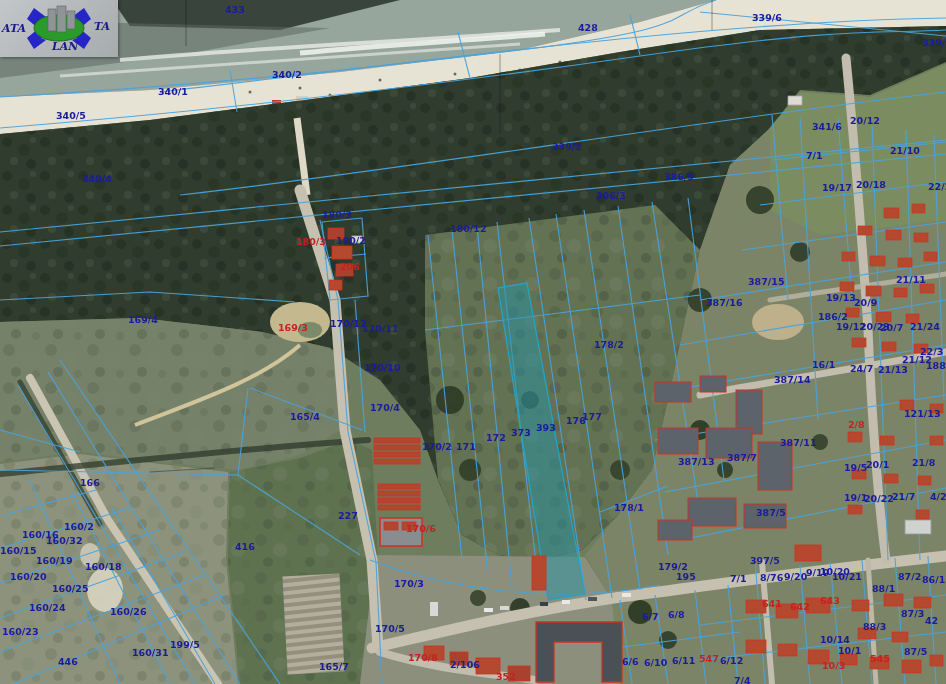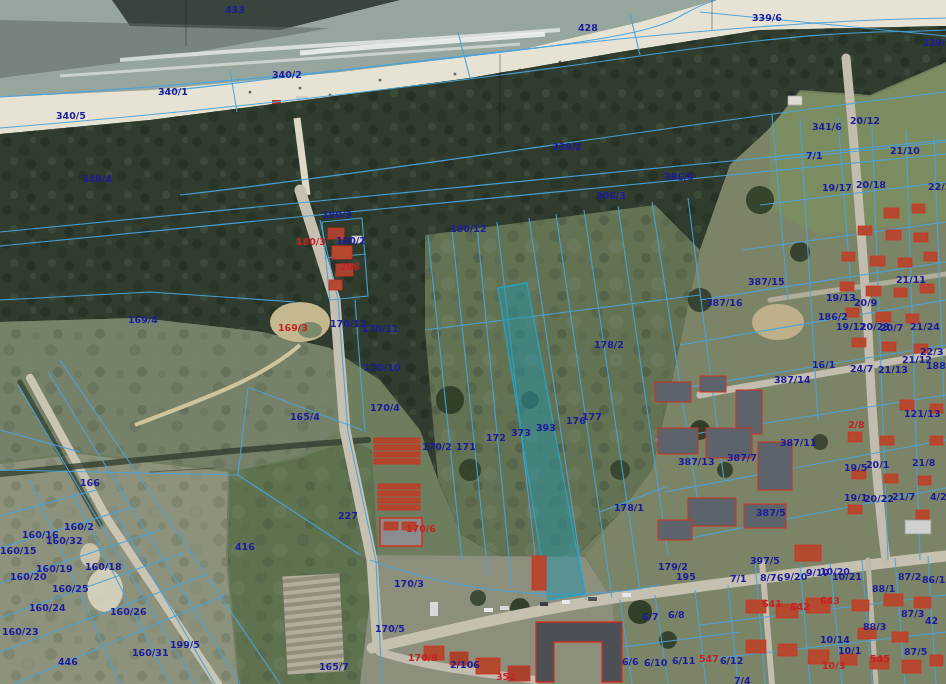--- a/index.html
+++ b/index.html
@@ -400,21 +400,21 @@
       <span class="map-label" style="left: 844px; top: 492px;">19/1</span>
       <span class="map-label" style="left: 864px; top: 493px;">20/22</span>
       <span class="map-label" style="left: 892px; top: 491px;">21/7</span>
       <span class="map-label" style="left: 930px; top: 491px;">4/2</span>
       <span class="map-label" style="left: 756px; top: 507px;">387/5</span>
       <span class="map-label" style="left: 80px; top: 477px;">166</span>
       <span class="map-label" style="left: 64px; top: 521px;">160/2</span>
       <span class="map-label" style="left: 22px; top: 529px;">160/16</span>
       <span class="map-label" style="left: 46px; top: 535px;">160/32</span>
       <span class="map-label" style="left: 0px; top: 545px;">160/15</span>
-      <span class="map-label" style="left: 36px; top: 555px; margin-top: 8px;">160/19</span>
+      <span class="map-label" style="left: 36px; top: 555px;">160/19</span>
       <span class="map-label" style="left: 85px; top: 561px;">160/18</span>
       <span class="map-label" style="left: 10px; top: 571px;">160/20</span>
       <span class="map-label" style="left: 52px; top: 583px;">160/25</span>
       <span class="map-label" style="left: 29px; top: 602px;">160/24</span>
       <span class="map-label" style="left: 110px; top: 606px;">160/26</span>
       <span class="map-label" style="left: 2px; top: 626px;">160/23</span>
       <span class="map-label" style="left: 170px; top: 639px;">199/5</span>
       <span class="map-label" style="left: 132px; top: 647px;">160/31</span>
       <span class="map-label" style="left: 58px; top: 656px;">446</span>
       <span class="map-label" style="left: 235px; top: 541px;">416</span>
@@ -452,14 +452,33 @@
       <span class="map-label" style="left: 863px; top: 621px;">88/3</span>
       <span class="map-label" style="left: 820px; top: 634px;">10/14</span>
       <span class="map-label" style="left: 838px; top: 645px;">10/1</span>
       <span class="map-label" style="left: 904px; top: 646px;">87/5</span>
       <span class="map-label red" style="left: 870px; top: 653px;">545</span>
       <span class="map-label red" style="left: 822px; top: 660px;">10/3</span>
       <span class="map-label" style="left: 734px; top: 675px;">7/4</span>
       <span class="map-label red" style="left: 699px; top: 653px;">547</span>
     </div>
 
-
+<div id="logo">
+  <svg width="118" height="57" viewBox="0 0 118 57">
+    <g fill="#2525c8">
+      <path d="M34,8 l12,9 -5,2 9,7 -12,-2 1,5 -12,-10 z"></path>
+      <path d="M84,8 l-12,9 5,2 -9,7 12,-2 -1,5 12,-10 z"></path>
+      <path d="M34,49 l12,-9 -5,-2 9,-7 -12,2 1,-5 -12,10 z"></path>
+      <path d="M84,49 l-12,-9 5,-2 -9,-7 12,2 -1,-5 12,10 z"></path>
+    </g>
+    <ellipse cx="59" cy="28" rx="25" ry="13" fill="#2a9a2a" stroke="#1d701d"></ellipse>
+    <g fill="#8f9496" stroke="#5c6163" stroke-width="0.6">
+      <rect x="48" y="9" width="8" height="22"></rect>
+      <rect x="57" y="6" width="9" height="26"></rect>
+      <rect x="67" y="11" width="8" height="18"></rect>
+    </g>
+  </svg>
+  <span class="txt t-left">ATA</span>
+  <span class="txt t-right">TA</span>
+  <span class="txt t-bottom">LAN</span>
 </div>
 
+</div>
+
 </body></html>

